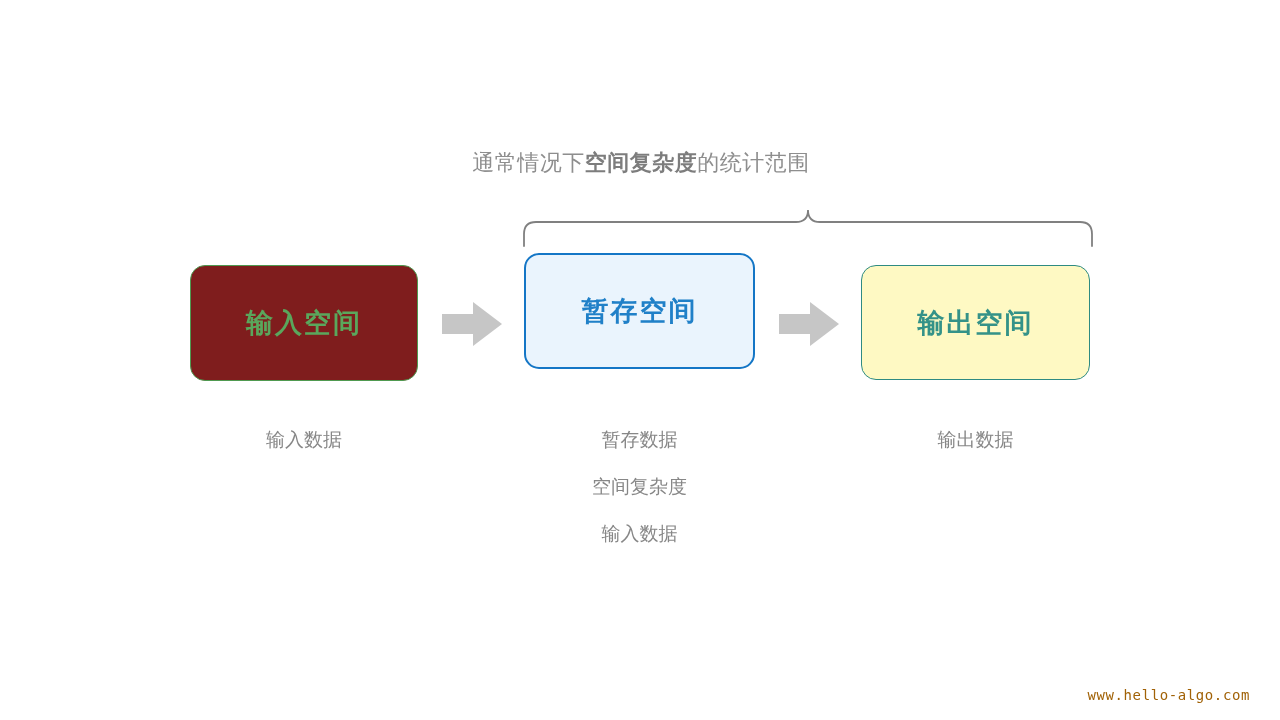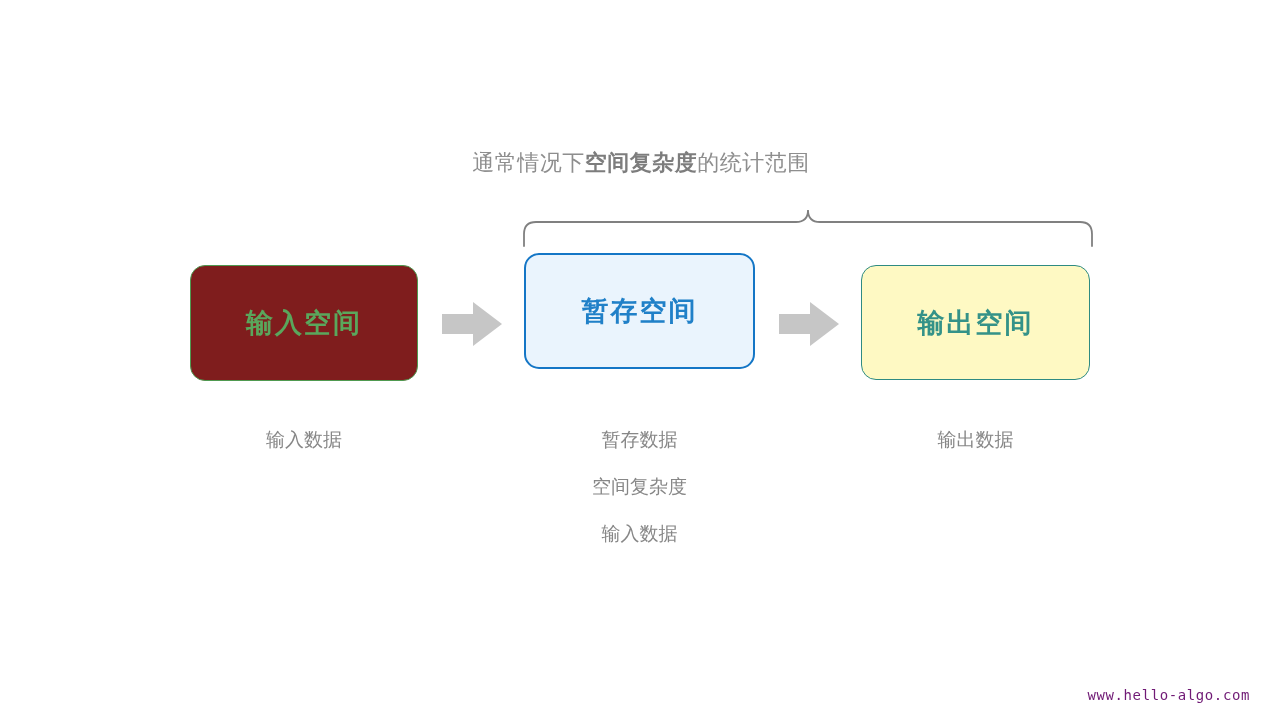--- a/index.html
+++ b/index.html
@@ -111,21 +111,21 @@
   .caption-output { left: 861px; top: 416px; width: 229px; }
   .caption-col div { white-space: nowrap; }
 
   
   .watermark {
     position: absolute;
     right: 30px;
     bottom: 17px;
     font-family: "DejaVu Sans Mono", "Liberation Mono", monospace;
     font-size: 14px;
-    color: #701a75;
+    color: #a16207;
     letter-spacing: 0.6px;
   }
 </style>
 </head>
 <body>
 
 <div class="canvas">
 
   <div class="scope-title">
     <span>通常情况下</span><span class="strong">空间复杂度</span><span>的统计范围</span>

